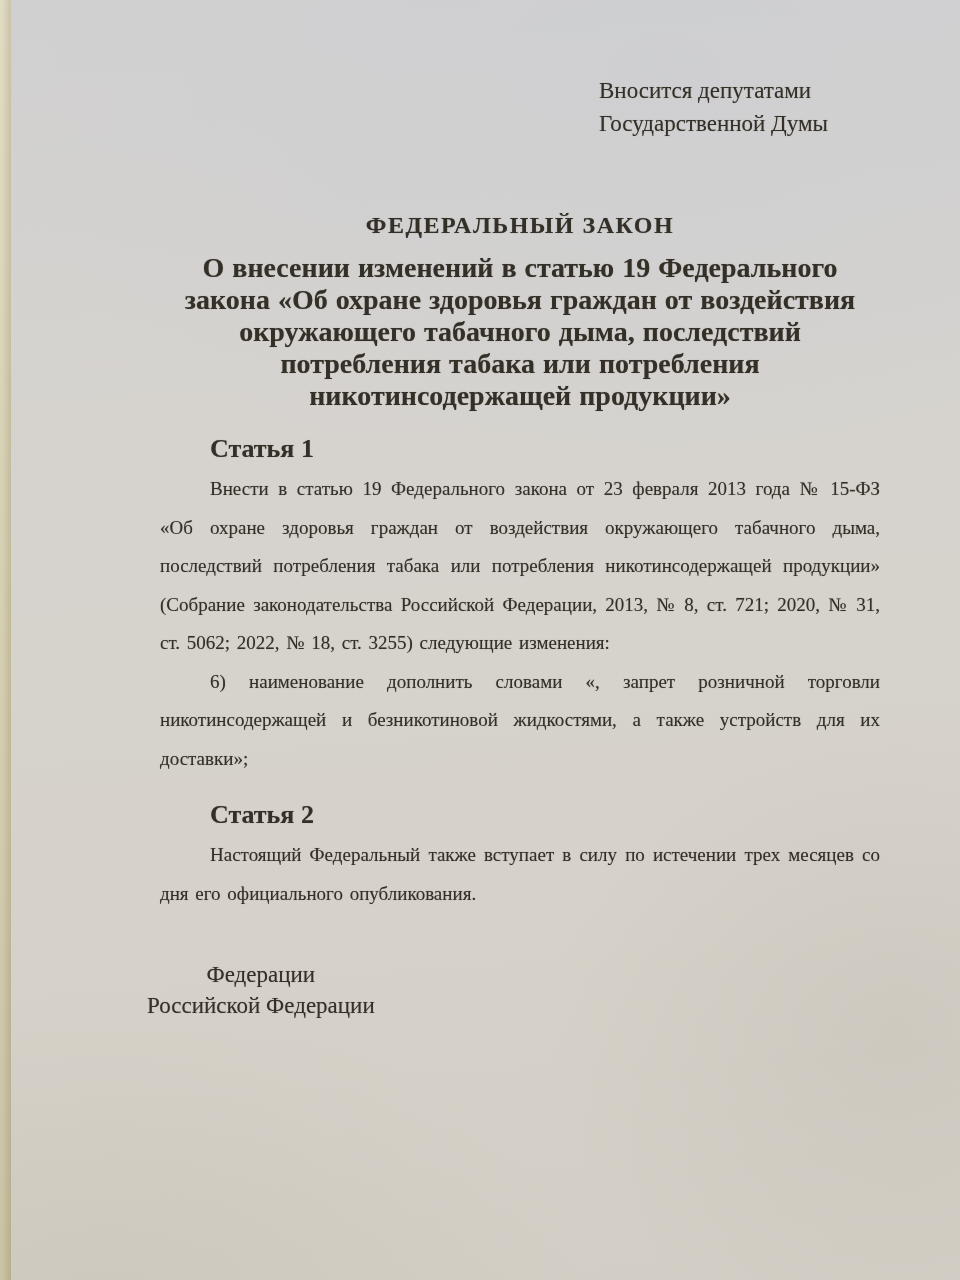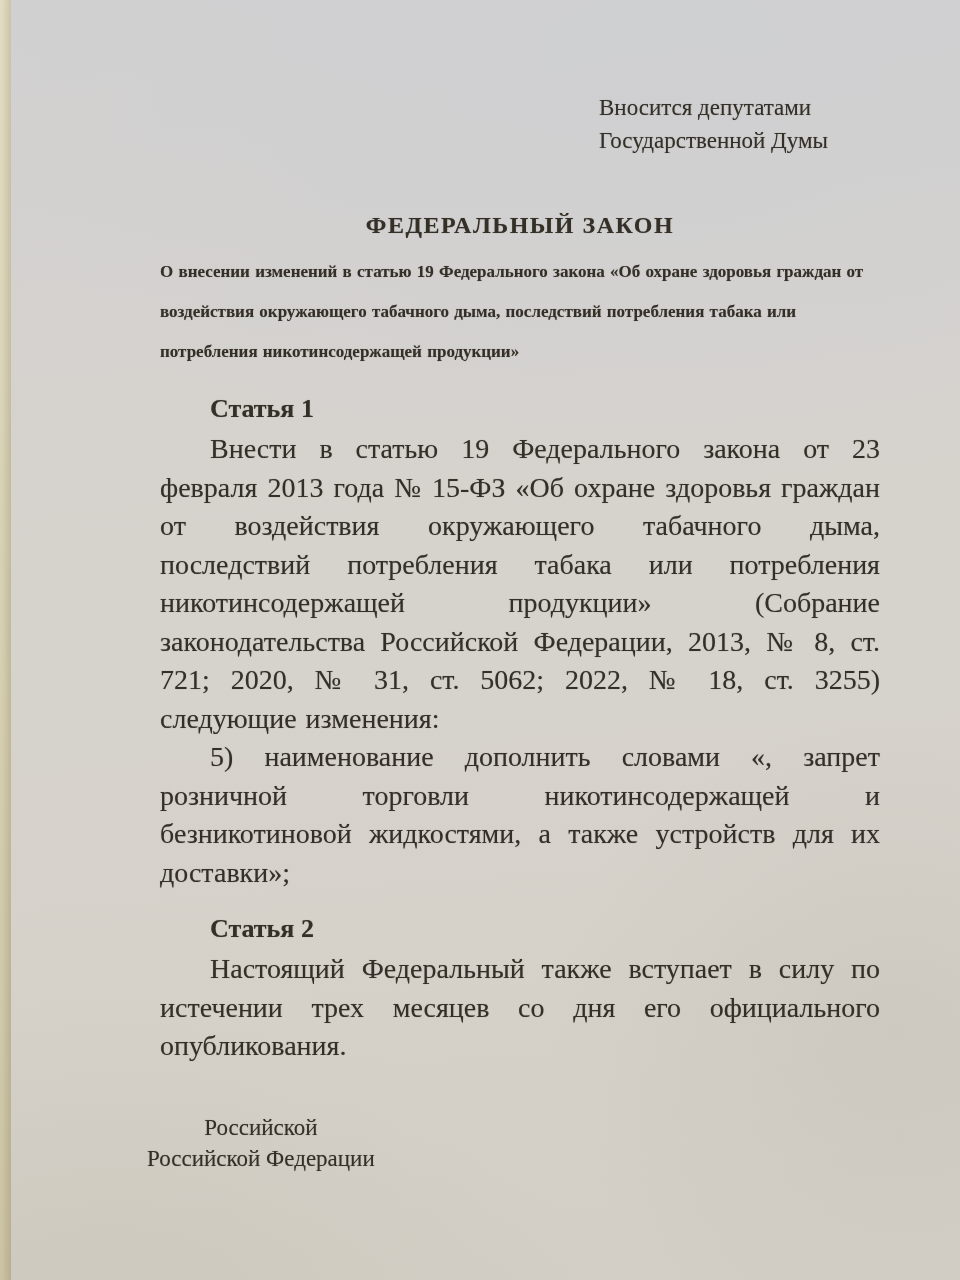--- a/index.html
+++ b/index.html
@@ -34,21 +34,21 @@
 
   .ink {
     color: var(--ink, #343028);
     text-shadow: 0 0 1px rgba(52, 48, 40, 0.38);
   }
 
   
   .submitted-block {
     position: absolute;
     left: 599px;
-    top: 91px;
+    top: 74px;
     font-size: 23px;
     line-height: 33px;
     white-space: nowrap;
   }
 
   
   .content {
     position: absolute;
     left: 160px;
     top: 16px;
@@ -59,38 +59,39 @@
     margin: 196px 0 0 0;
     text-align: center;
     font-size: 24px;
     font-weight: 700;
     letter-spacing: 1.5px;
     white-space: nowrap;
   }
 
   .doc-title {
     margin: 13px 0 0 0;
-    font-size: 17px;
+    text-align: center;
+    font-size: 28px;
     font-weight: 700;
-    line-height: 40px;
+    line-height: 32px;
     word-spacing: 1px;
   }
 
   .article-heading {
     margin: 22px 0 6px 0;
     padding-left: 50px;
     font-size: 26px;
     font-weight: 700;
   }
   .article-heading.second {
   }
 
   .para {
     margin: 0;
-    font-size: 28px;
+    font-size: 19px;
     line-height: 38.5px;
     text-align: justify;
     text-indent: 50px;
     word-spacing: 2px;
   }
 
   
   .signature-block {
     margin: 46px 0 0 -13px;
     width: max-content;
@@ -109,22 +110,22 @@
   <div>Государственной Думы</div>
 </div>
 
 <div class="content">
   <div class="doc-type ink">ФЕДЕРАЛЬНЫЙ ЗАКОН</div>
 
   <div class="doc-title ink">О внесении изменений в статью 19 Федерального закона «Об охране здоровья граждан от воздействия окружающего табачного дыма, последствий потребления табака или потребления никотинсодержащей продукции»</div>
 
   <div class="article-heading ink">Статья 1</div>
   <p class="para ink">Внести в статью 19 Федерального закона от 23 февраля 2013 года №&nbsp;15-ФЗ «Об охране здоровья граждан от воздействия окружающего табачного дыма, последствий потребления табака или потребления никотинсодержащей продукции» (Собрание законодательства Российской Федерации, 2013, № 8, ст. 721; 2020, № 31, ст. 5062; 2022, № 18, ст. 3255) следующие изменения:</p>
-  <p class="para ink">5) наименование дополнить словами «, запрет розничной торговли никотинсодержащей и безникотиновой жидкостями, а также устройств для их доставки»;</p>
+  <p class="para ink">6) наименование дополнить словами «, запрет розничной торговли никотинсодержащей и безникотиновой жидкостями, а также устройств для их доставки»;</p>
 
   <div class="article-heading second ink">Статья 2</div>
   <p class="para ink">Настоящий Федеральный также вступает в силу по истечении трех месяцев со дня его официального опубликования.</p>
 
   <div class="signature-block ink">
-    <div>Российской</div>
+    <div>Федерации</div>
     <div>Российской Федерации</div>
   </div>
 </div>
 
 </body></html>

